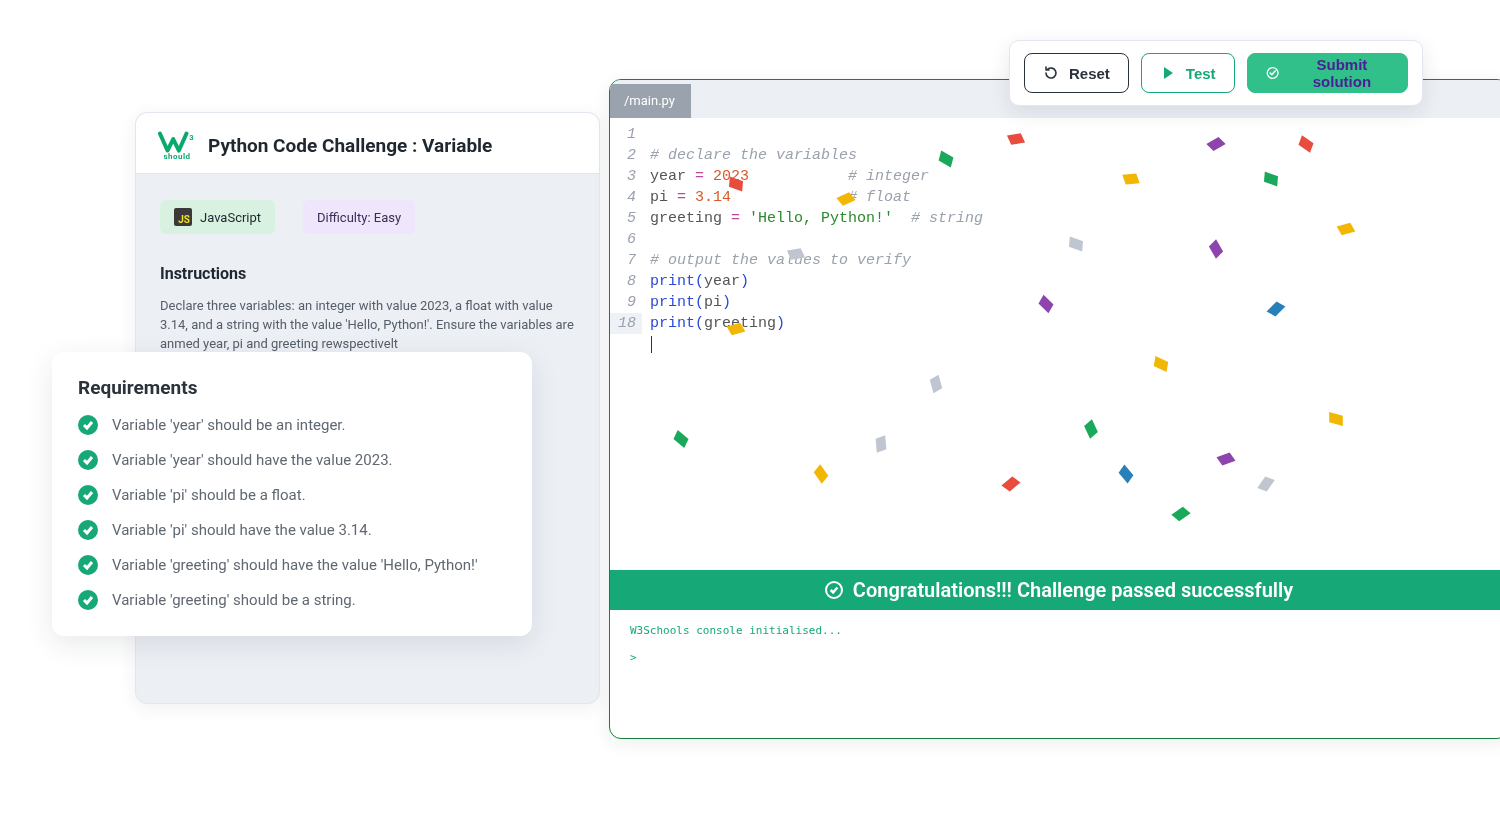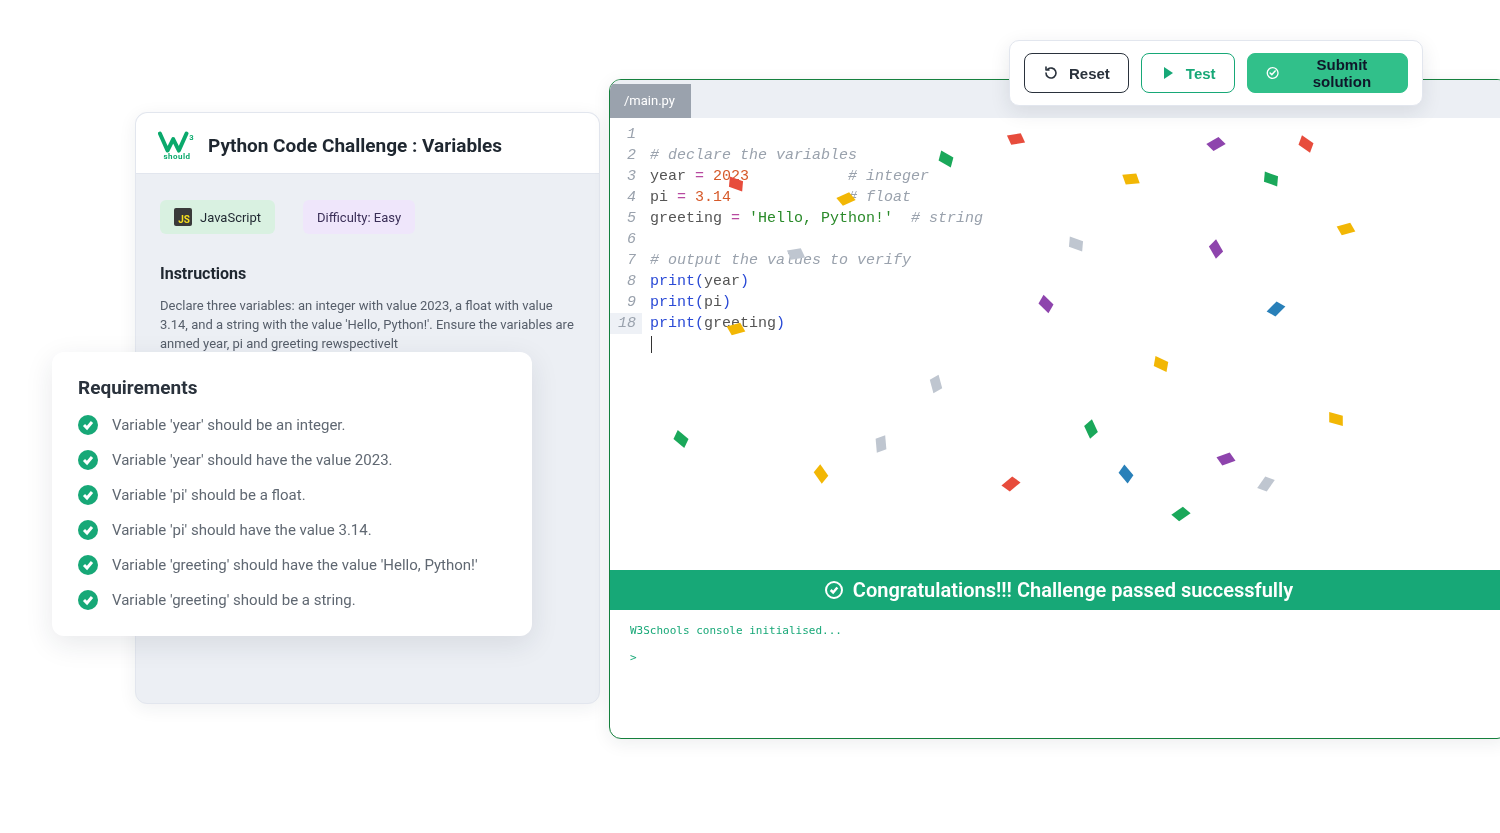--- a/index.html
+++ b/index.html
@@ -169,21 +169,21 @@
     padding: 0 14px;
   }
   .btn {
     display:flex; align-items:center; gap:10px;
     height:40px; padding:0 18px;
     border-radius:8px; font-size:15px; font-weight:600;
     cursor:pointer; border:1.5px solid #2a323c;
     background:#fff; color:#2a323c;justify-content:center;
   }
   .btn.test { border-color:#17a877; color:#17a877; }
-  .btn.submit { background:#31c08a; border-color:#31c08a; color:#0f172a;gap:16px; }
+  .btn.submit { background:#31c08a; border-color:#31c08a; color:#4c1d95;gap:16px; }
   .btn svg { width:16px; height:16px; }
 
   
   .confetti-layer {
     position:absolute;
     left:609px; top:79px; width:792px; height:480px;
     pointer-events:none;
   }
   .confetti {
     position:absolute; width:14px; height:10px;
@@ -195,21 +195,21 @@
 
 <div class="left-panel">
   <div class="left-header">
     <div class="logo">
       <svg viewBox="0 0 40 22" width="38" height="22">
         <path d="M2 2 L10 20 L16 8 L22 20 L30 2" stroke="#0aa96c" stroke-width="4.2" fill="none" stroke-linejoin="round" stroke-linecap="round"></path>
         <text x="33" y="9" font-size="8" fill="#0aa96c" font-weight="700">3</text>
       </svg>
       <div class="sub">should</div>
     </div>
-    <div class="chal-title">Python Code Challenge : Variables</div>
+    <div class="chal-title">Python Code Challenge : Variable</div>
   </div>
   <div class="left-body">
     <div class="badges">
       <div class="badge lang">
         <span class="js-icon">JS</span>
         <span>JavaScript</span>
       </div>
       <div class="badge diff">
         <span>Difficulty: Easy</span>
       </div>

